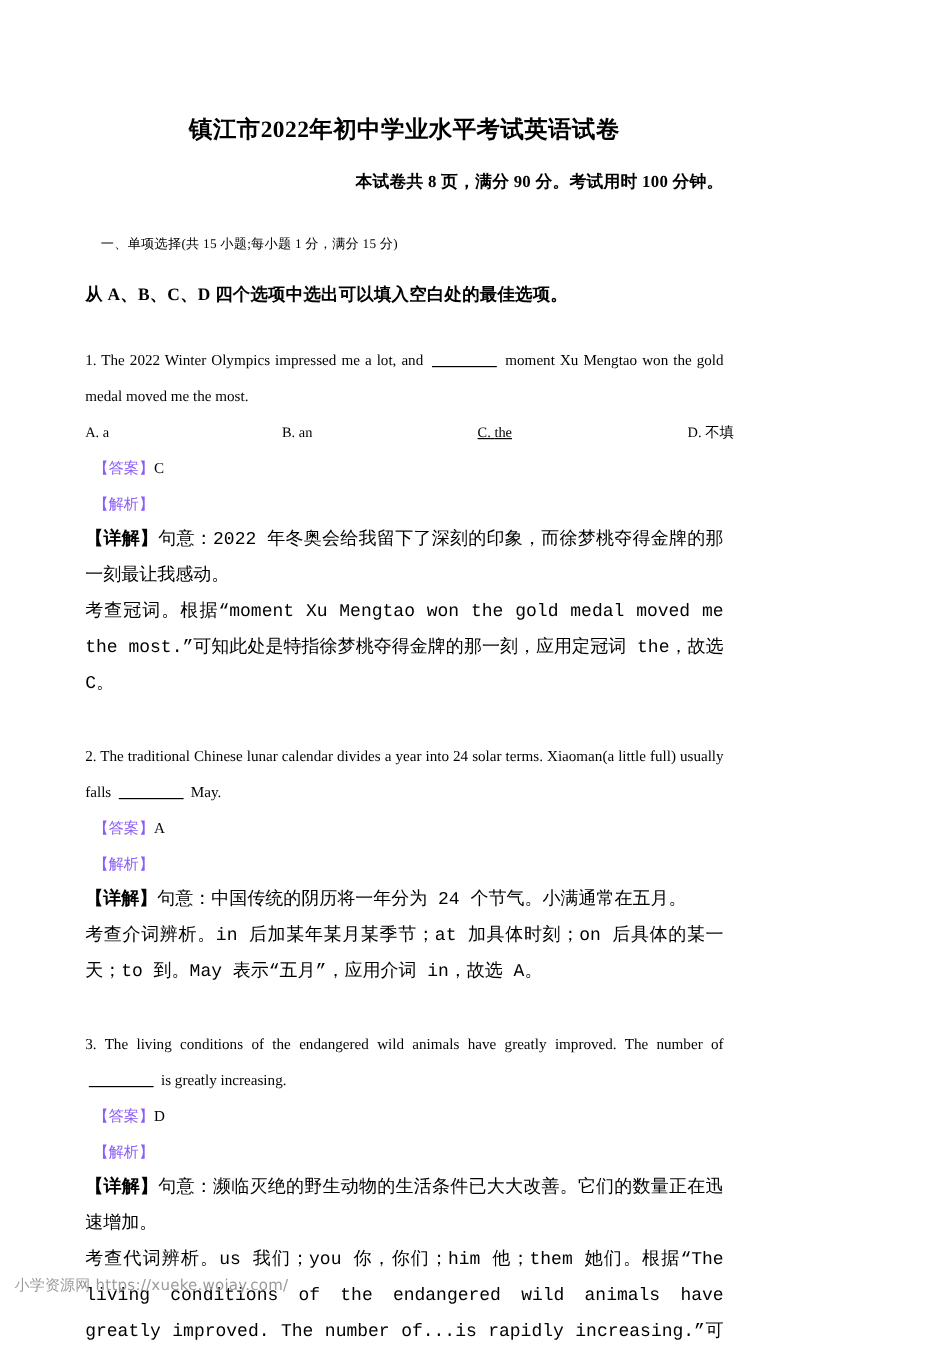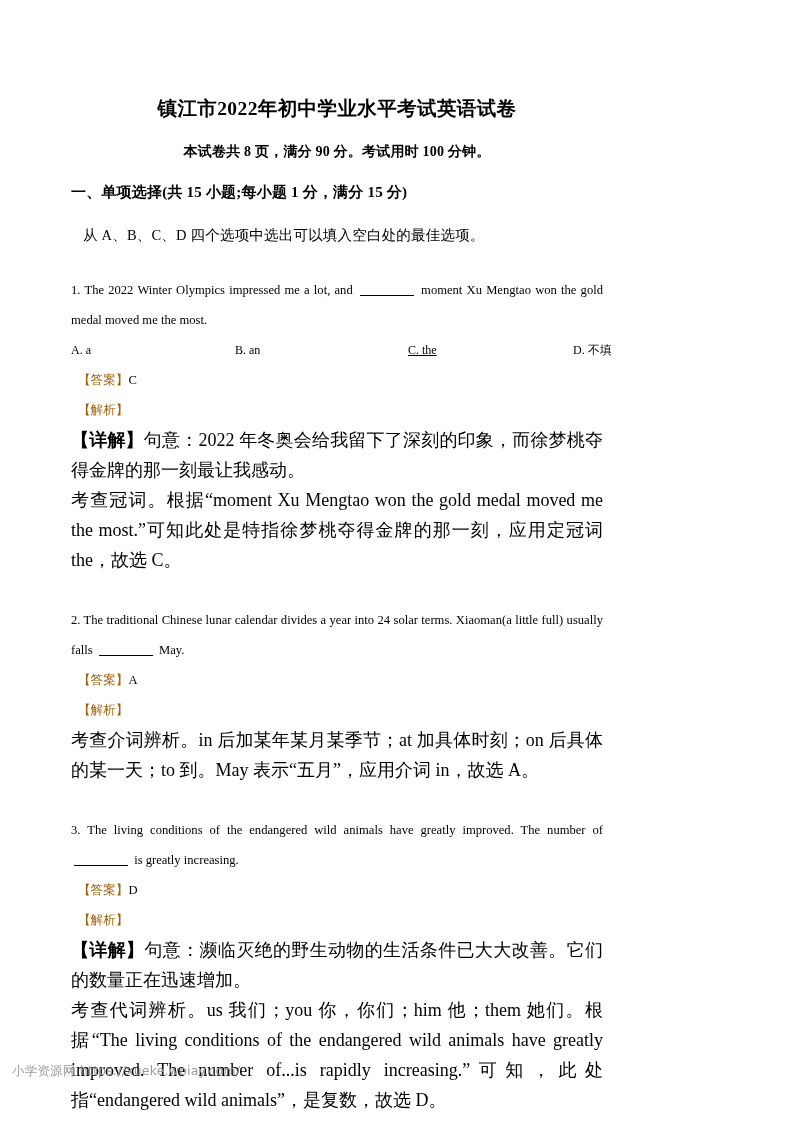--- a/index.html
+++ b/index.html
@@ -28,40 +28,40 @@
   .doc-title {
     text-align: center;
     font-size: 19.5px;
     font-weight: bold;
     letter-spacing: 0.4px;
     margin: 0;
     padding-top: 97px;
     line-height: 1.2;
   }
   .doc-subtitle {
-    text-align: center;
+    text-align: right;
     font-size: 14px;
     font-weight: bold;
     margin: 0;
     padding-top: 23px;
     letter-spacing: 0.2px;
   }
 
   
   .section-head {
-    font-size: 15px;
-    font-weight: bold;
-    margin: 0;
+    font-size: 11px;
+    font-weight: normal;
+    margin: 13px;
     padding-top: 22px;
     letter-spacing: 0.2px;
   }
   .section-sub {
     font-size: 14.5px;
-    font-weight: normal;
-    margin: 12px;
+    font-weight: bold;
+    margin: 0;
     padding-top: 12px;
     letter-spacing: 0.2px;
   }
 
   
   .question-block {
     margin-top: 30px;
   }
   .q-stem {
     font-size: 12.6px;
@@ -85,44 +85,45 @@
     font-size: 12px;
     margin: 0;
   }
   .q-options .opt {
     position: absolute;
     top: 0;
     white-space: nowrap;
   }
   .opt-a { left: 0px; }
   .opt-b { left: 164px; }
-  .opt-c { left: 337px; text-decoration: underline; }
+  .opt-c { left: 327px; text-decoration: underline; }
   .opt-d { left: 502px; }
 
   
   .ans-line,
   .ana-line {
     font-size: 12.6px;
     line-height: 30px;
     margin: 0;
     padding-left: 7px;
   }
   .tag-blue {
-    color: #a16207;
+    color: #8b5cf6;
   }
   .ans-value {
     color: #000000;
   }
 
   .detail-line {
-    font-size: 18px;
+    font-size: 15px;
     line-height: 30px;
     margin: 0;
     text-align: justify;
     text-justify: inter-ideograph;
+    font-family: Liberation Mono, monospace;
   }
   .tag-bold {
     font-weight: bold;
   }
 
   
   .footer-watermark {
     position: absolute;
     left: 12px;
     right: 0;
@@ -205,20 +206,23 @@
 
 
     <p class="ans-line">
       <span class="tag-blue">【答案】</span><span class="ans-value">A</span>
     </p>
 
     <p class="ana-line">
       <span class="tag-blue">【解析】</span>
     </p>
 
+    <p class="detail-line">
+      <span class="tag-bold">【详解】</span><span>句意：中国传统的阴历将一年分为 24 个节气。小满通常在五月。</span>
+    </p>
 
     <p class="detail-line">
       <span>考查介词辨析。in 后加某年某月某季节；at 加具体时刻；on 后具体的某一天；to 到。May 表示“五月”，应用介词 in，故选 A。</span>
     </p>
 
   </div>
 
   <div class="question-block">
 
     <p class="q-stem">

